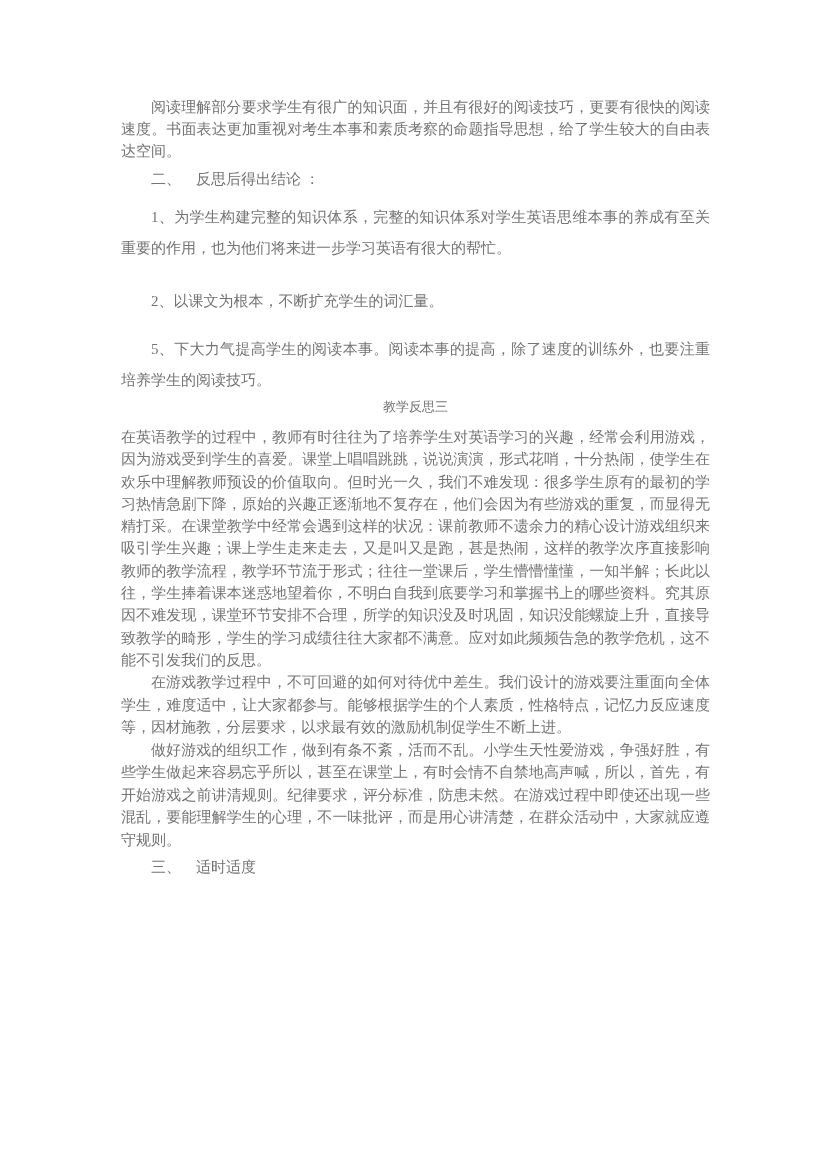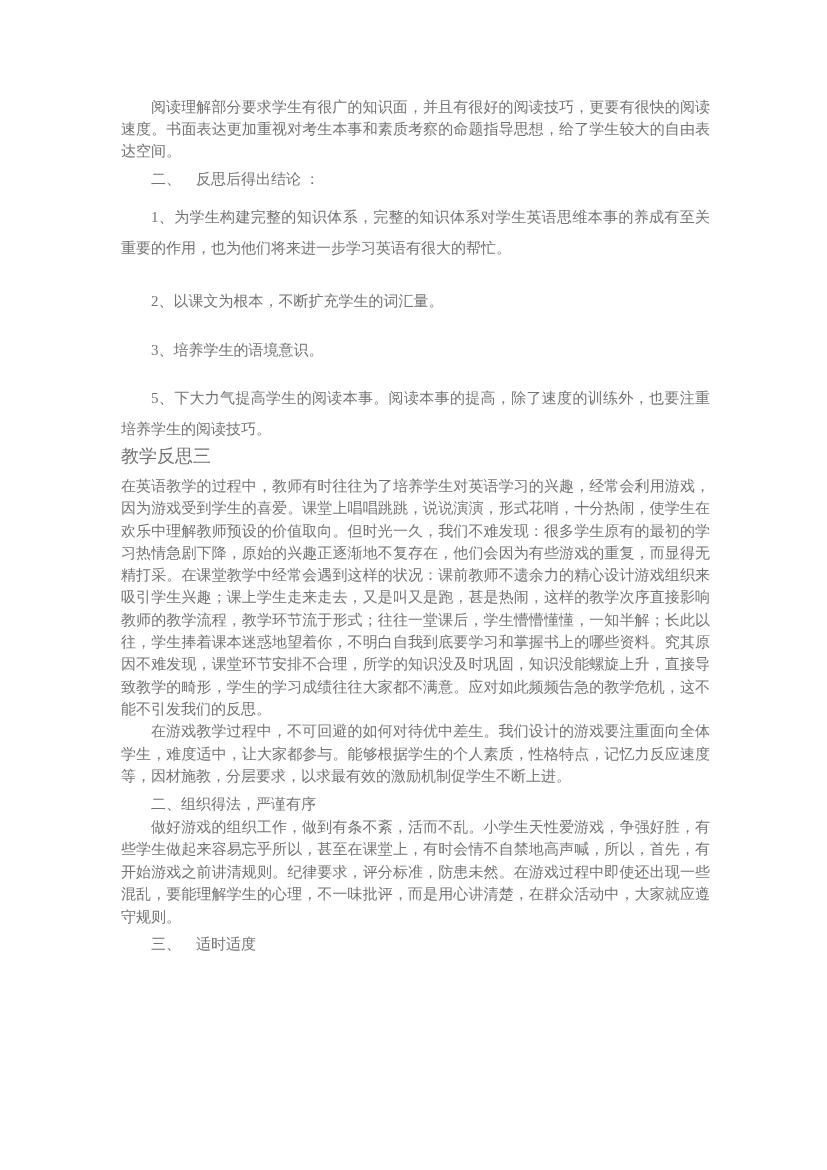--- a/index.html
+++ b/index.html
@@ -30,22 +30,22 @@
   p.intro       { line-height: 22px;   text-indent: 2em; }
   p.sec-head    { margin-top: 6px;  line-height: 22px;   text-indent: 2em; }
   p.num-item    { line-height: 31px;   text-indent: 2em; }
   #item1        { margin-top: 12px; }
   #item2        { margin-top: 22px; }
   #item3        { margin-top: 18px; }
   #item4        { margin-top: 17px; }
   h1.center-title {
     margin: 0;
     line-height: 22px;
-    text-align: left;
-    font-size: 18px;
+    text-align: center;
+    font-size: 13px;
     font-weight: normal;
   }
   p.flow        { margin-top: 8px;  line-height: 22.3px; }
   p.opinion     { margin-top: 12px; line-height: 25px;   text-indent: 2em; }
   p.point-head-1{ margin-top: 6px;  line-height: 25px;   text-indent: 2em; }
   p.point-body  { line-height: 22.5px; text-indent: 2em; }
   p.point-head  { margin-top: 5px;  line-height: 23px;   text-indent: 2em; }
 </style>
 </head>
 <body>
@@ -54,32 +54,30 @@
   <div class="content">
 
     <p class="intro">阅读理解部分要求学生有很广的知识面，并且有很好的阅读技巧，更要有很快的阅读速度。书面表达更加重视对考生本事和素质考察的命题指导思想，给了学生较大的自由表达空间。</p>
 
     <p class="sec-head">二、　反思后得出结论 ：</p>
 
     <p class="num-item" id="item1">1、为学生构建完整的知识体系，完整的知识体系对学生英语思维本事的养成有至关重要的作用，也为他们将来进一步学习英语有很大的帮忙。</p>
 
     <p class="num-item" id="item2">2、以课文为根本，不断扩充学生的词汇量。</p>
 
-    <p class="num-item" id="item3">3、培养学生的语境意识。</p>
 
     <p class="num-item" id="item4">5、下大力气提高学生的阅读本事。阅读本事的提高，除了速度的训练外，也要注重培养学生的阅读技巧。</p>
 
     <h1 class="center-title">教学反思三</h1>
 
     <p class="flow">在英语教学的过程中，教师有时往往为了培养学生对英语学习的兴趣，经常会利用游戏，因为游戏受到学生的喜爱。课堂上唱唱跳跳，说说演演，形式花哨，十分热闹，使学生在欢乐中理解教师预设的价值取向。但时光一久，我们不难发现：很多学生原有的最初的学习热情急剧下降，原始的兴趣正逐渐地不复存在，他们会因为有些游戏的重复，而显得无精打采。在课堂教学中经常会遇到这样的状况：课前教师不遗余力的精心设计游戏组织来吸引学生兴趣；课上学生走来走去，又是叫又是跑，甚是热闹，这样的教学次序直接影响教师的教学流程，教学环节流于形式；往往一堂课后，学生懵懵懂懂，一知半解；长此以往，学生捧着课本迷惑地望着你，不明白自我到底要学习和掌握书上的哪些资料。究其原因不难发现，课堂环节安排不合理，所学的知识没及时巩固，知识没能螺旋上升，直接导致教学的畸形，学生的学习成绩往往大家都不满意。应对如此频频告急的教学危机，这不能不引发我们的反思。</p>
 
 
 
     <p class="point-body">在游戏教学过程中，不可回避的如何对待优中差生。我们设计的游戏要注重面向全体学生，难度适中，让大家都参与。能够根据学生的个人素质，性格特点，记忆力反应速度等，因材施教，分层要求，以求最有效的激励机制促学生不断上进。</p>
 
-    <p class="point-head">二、组织得法，严谨有序</p>
 
     <p class="point-body">做好游戏的组织工作，做到有条不紊，活而不乱。小学生天性爱游戏，争强好胜，有些学生做起来容易忘乎所以，甚至在课堂上，有时会情不自禁地高声喊，所以，首先，有开始游戏之前讲清规则。纪律要求，评分标准，防患未然。在游戏过程中即使还出现一些混乱，要能理解学生的心理，不一味批评，而是用心讲清楚，在群众活动中，大家就应遵守规则。</p>
 
     <p class="point-head">三、　适时适度</p>
 
   </div>
 </div>
 
 </body></html>

